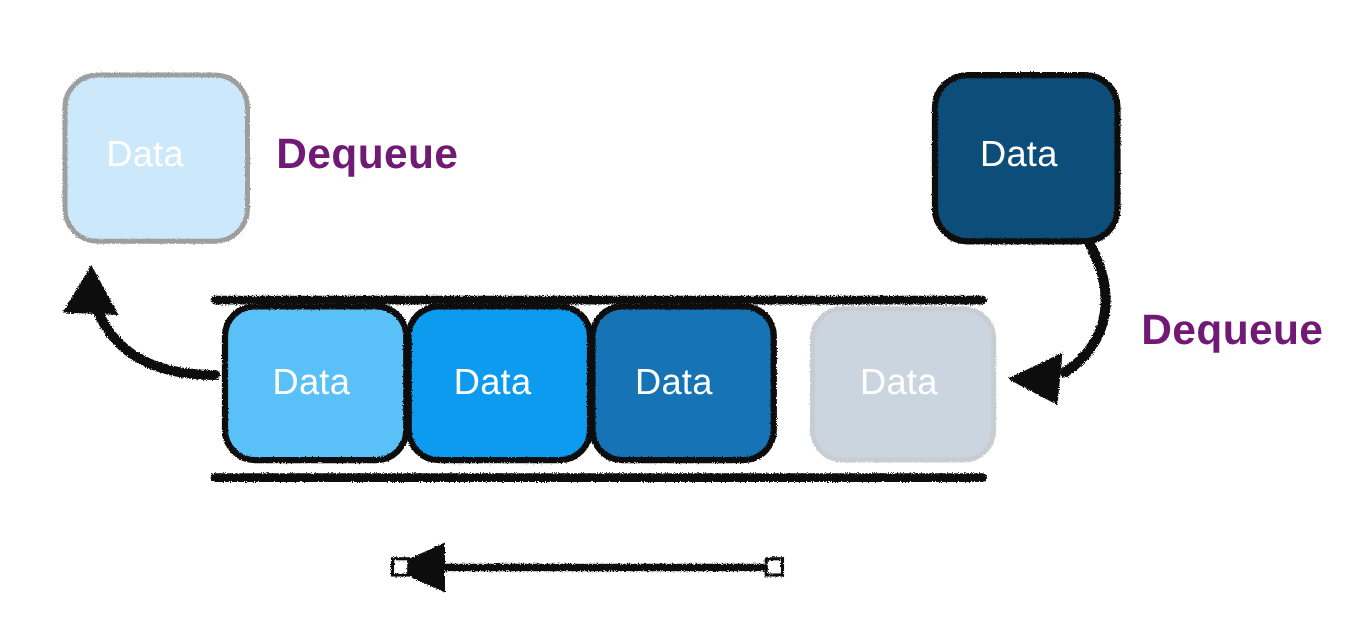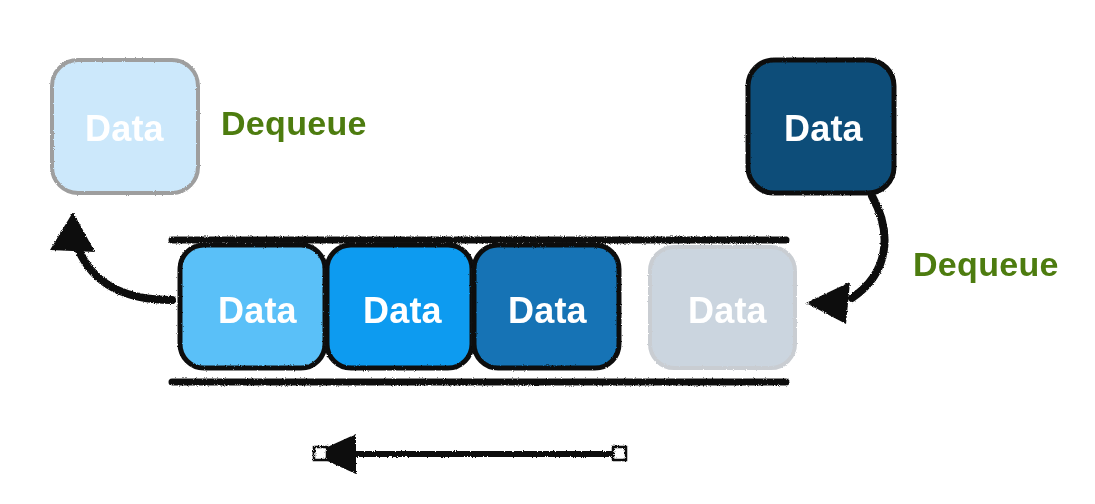--- a/index.html
+++ b/index.html
@@ -20,30 +20,30 @@
   .svg-layer {
     position: absolute;
     left: 0;
     top: 0;
     width: 1095px;
     height: 504px;
   }
   .node-label {
     position: absolute;
     color: #ffffff;
-    font-size: 36px;
-    font-weight: 700;
+    font-size: 29px;
+    font-weight: 400;
     letter-spacing: 0.2px;
     font-family: "Liberation Sans", sans-serif;
     white-space: nowrap;
     pointer-events: none;
   }
   .op-label {
     position: absolute;
-    color: #4d7c0f;
+    color: #701a75;
     font-size: 34px;
     font-weight: 700;
     letter-spacing: 0.3px;
     font-family: "Liberation Sans", sans-serif;
     white-space: nowrap;
   }
   
   #label-dequeued-box { left: 85px;  top: 108px; }
   #label-incoming-box { left: 784px; top: 108px; }
   #label-slot-0 { left: 218px; top: 290px; }

